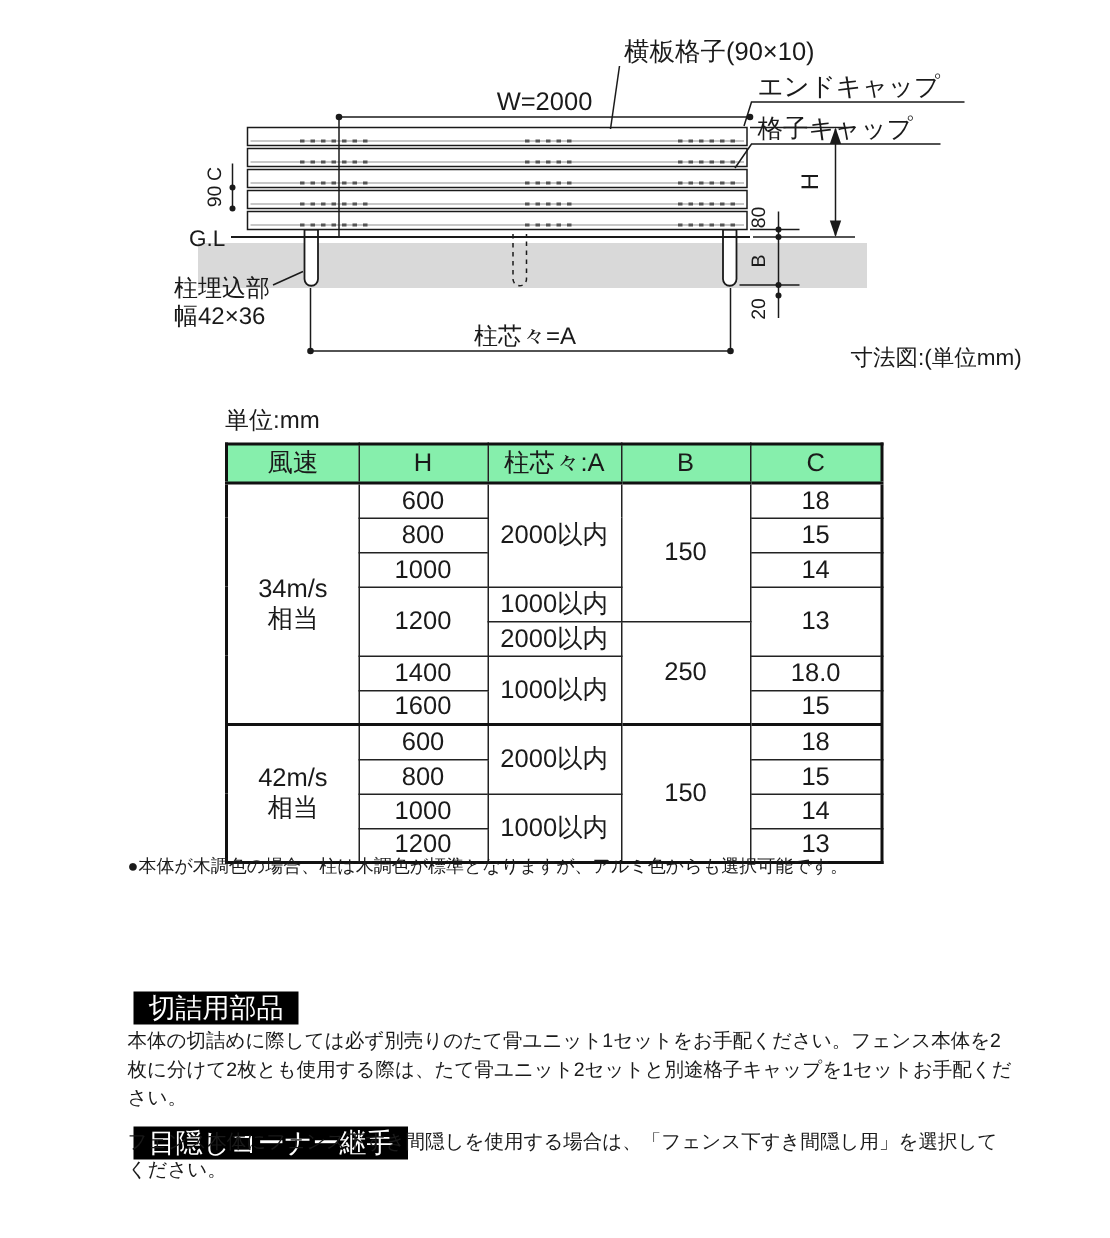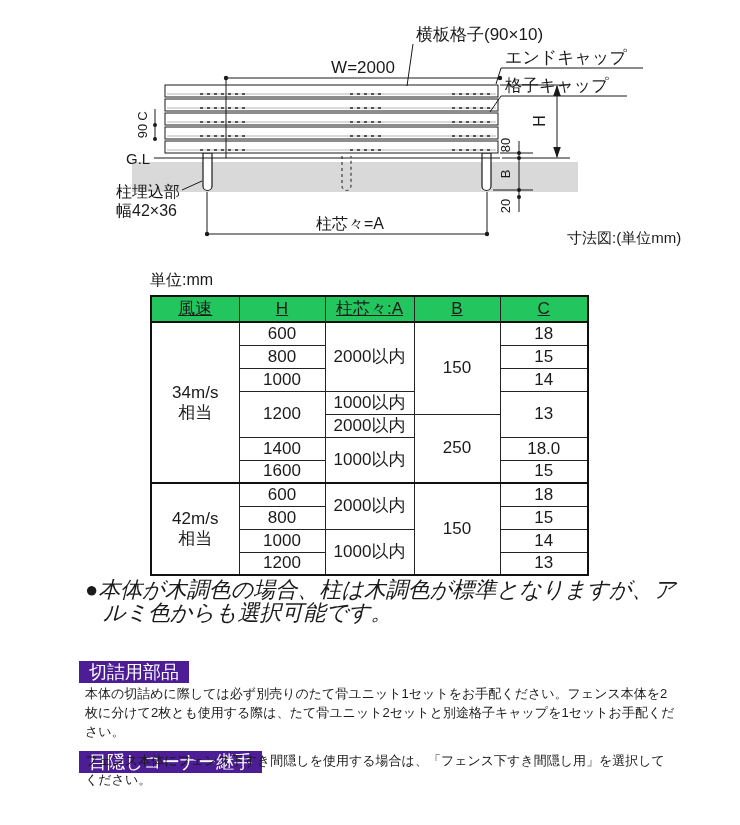--- a/index.html
+++ b/index.html
@@ -16,29 +16,29 @@
   }
   table.spec{
     position:absolute;left:150px;top:295px;border-collapse:collapse;
     border:2px solid #111;table-layout:fixed;
   }
   table.spec th,table.spec td{
     border:1px solid #222;text-align:center;vertical-align:middle;
     font-size:17px;font-weight:normal;padding:0;line-height:1.15;
   }
   table.spec thead th{
-    background:#22c55e;height:24px;border-bottom:2px solid #111;text-decoration:underline;
+    background:#86efac;height:24px;border-bottom:2px solid #111;
   }
   table.spec tbody tr{height:23px;}
   table.spec td.grp{white-space:pre-line;}
   table.spec tr.group-start td{border-top:2px solid #111;}
-  .notes{position:absolute;left:85px;top:579px;width:602px;font-size:22px;line-height:22.5px;font-style:italic;}
+  .notes{position:absolute;left:85px;top:566px;width:602px;font-size:12px;line-height:22.5px;}
   .note{padding-left:18px;text-indent:-18px;}
   .sec-title{
-    position:absolute;left:79px;display:inline-block;background:#4c1d95;color:#ffffff;
+    position:absolute;left:89px;display:inline-block;background:#000000;color:#ffffff;
     font-size:18px;line-height:22px;padding:0 10px;
   }
   .sec-body{position:absolute;left:85px;width:590px;font-size:13px;line-height:19px;}
 </style>
 </head>
 <body>
 
 <svg class="diagram" width="740" height="268" viewBox="0 0 740 268">
 
   <rect x="132" y="162" width="446" height="30" fill="#d9d9d9"></rect>

